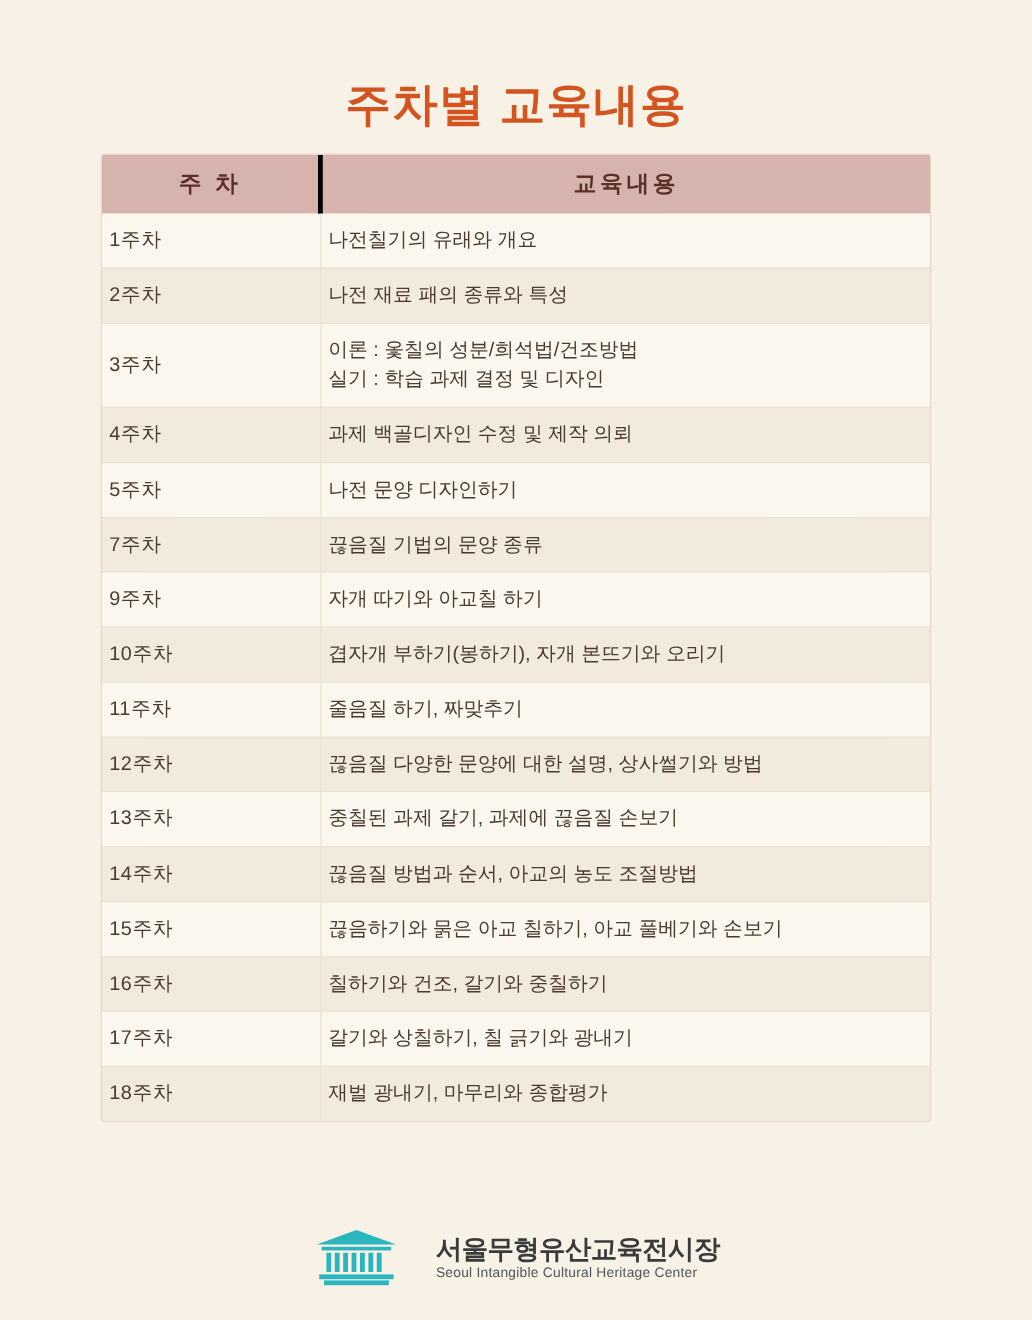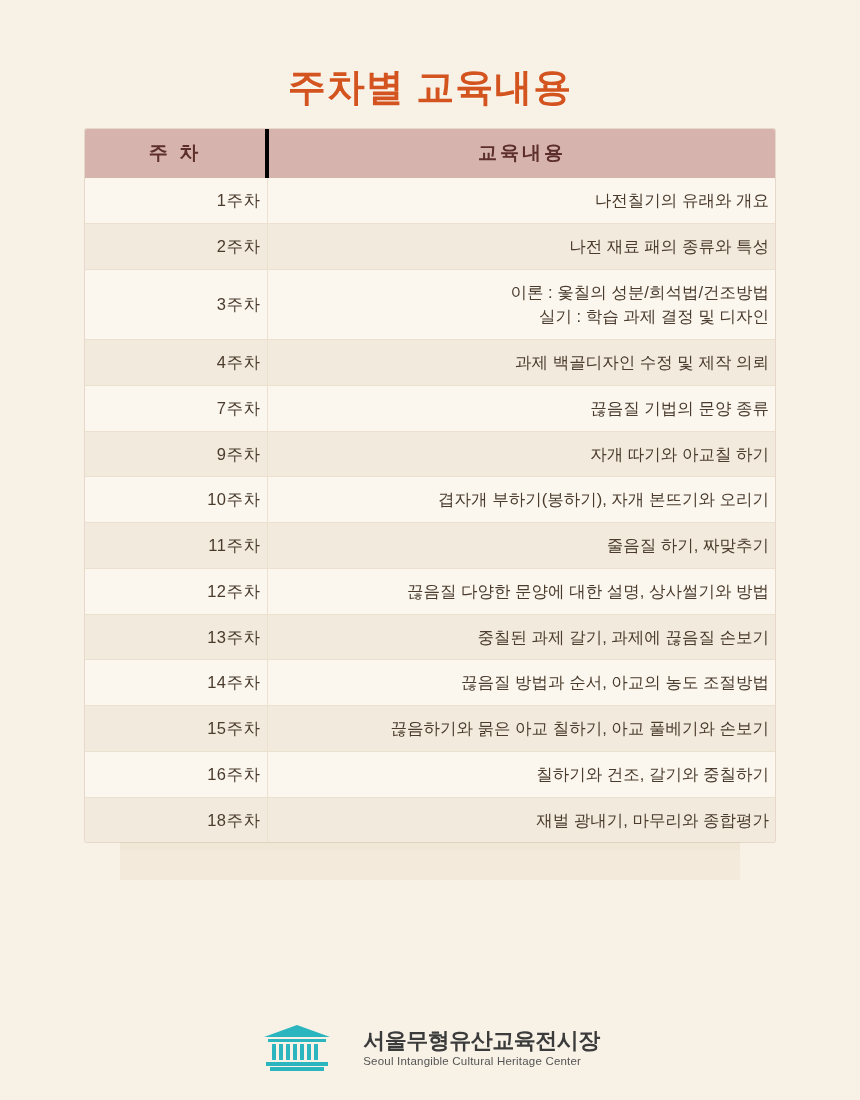--- a/index.html
+++ b/index.html
@@ -69,21 +69,21 @@
     padding: 11px 0 12px 0;
     border-right: 4px solid #000000;
   }
   table.schedule th:last-child { border-right: none; }
 
   table.schedule th.col-week { width: 182px; }
 
   table.schedule td {
     font-size: 16.5px;
     color: #4a3b2c;
-    text-align: right;
+    text-align: left;
     padding: 10px 6px;
     border-bottom: 1px solid #ece0cf;
     border-right: 1px solid #ece0cf;
     line-height: 1.5;
   }
   table.schedule td:last-child { border-right: none; }
   table.schedule tr:last-child td { border-bottom: none; }
 
   table.schedule tbody tr:nth-child(odd)  td { background: #fbf7ef; }
   table.schedule tbody tr:nth-child(even) td { background: #f2ebdd; }
@@ -168,20 +168,26 @@
               <span class="line">실기 : 학습 과제 결정 및 디자인</span>
             </td>
           </tr>
           <tr>
             <td class="week">4주차</td>
             <td class="content">
               <span class="line">과제 백골디자인 수정 및 제작 의뢰</span>
             </td>
           </tr>
           <tr>
+            <td class="week">5주차</td>
+            <td class="content">
+              <span class="line">나전 문양 디자인하기</span>
+            </td>
+          </tr>
+          <tr>
             <td class="week">7주차</td>
             <td class="content">
               <span class="line">끊음질 기법의 문양 종류</span>
             </td>
           </tr>
           <tr>
             <td class="week">9주차</td>
             <td class="content">
               <span class="line">자개 따기와 아교칠 하기</span>
             </td>
@@ -219,20 +225,26 @@
           <tr>
             <td class="week">15주차</td>
             <td class="content">
               <span class="line">끊음하기와 묽은 아교 칠하기, 아교 풀베기와 손보기</span>
             </td>
           </tr>
           <tr>
             <td class="week">16주차</td>
             <td class="content">
               <span class="line">칠하기와 건조, 갈기와 중칠하기</span>
+            </td>
+          </tr>
+          <tr>
+            <td class="week">17주차</td>
+            <td class="content">
+              <span class="line">갈기와 상칠하기, 칠 긁기와 광내기</span>
             </td>
           </tr>
           <tr>
             <td class="week">18주차</td>
             <td class="content">
               <span class="line">재벌 광내기, 마무리와 종합평가</span>
             </td>
           </tr>
         </tbody>
     </table>

